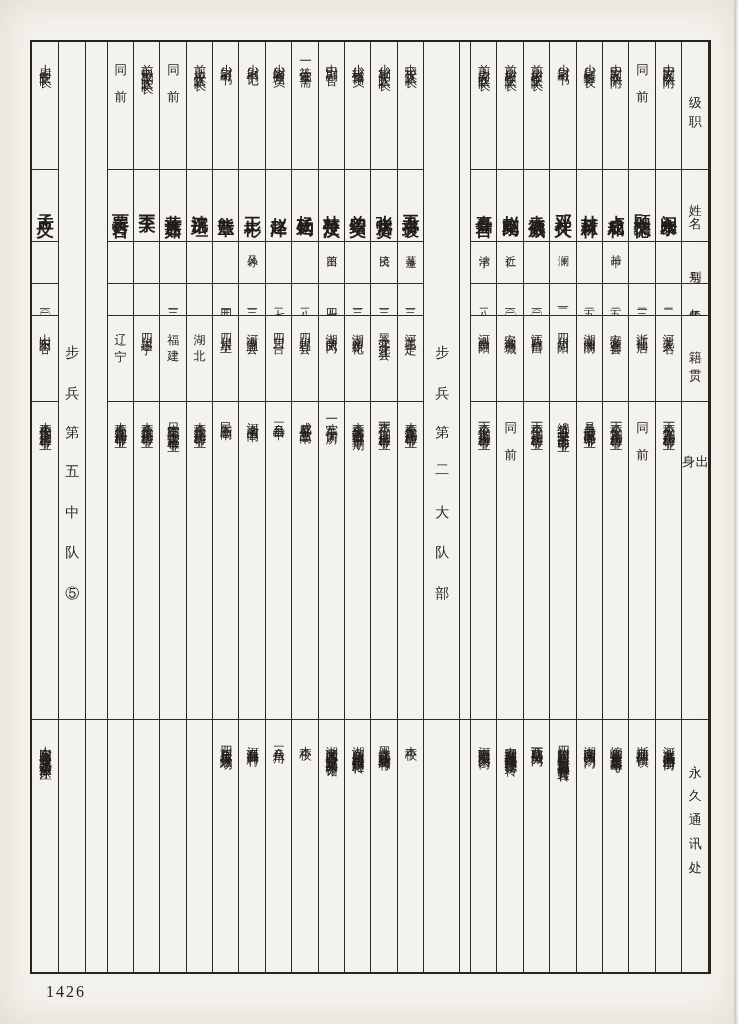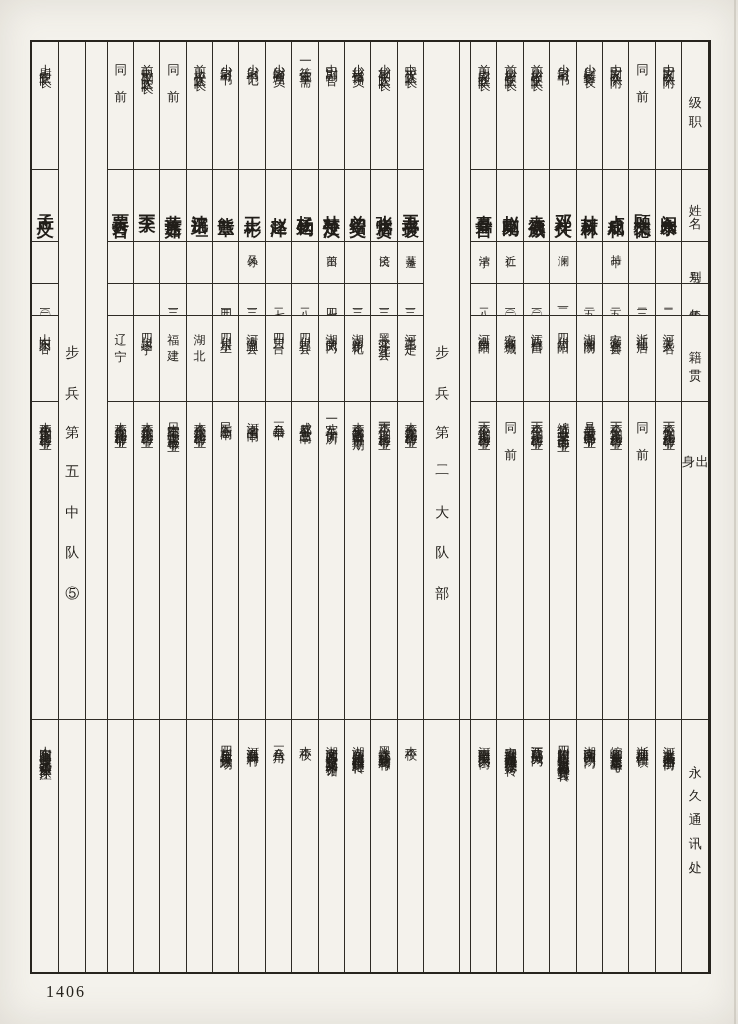--- a/index.html
+++ b/index.html
@@ -304,15 +304,15 @@
       <div class="col person">
         <div class="cell v r-rank rank-t">上尉中队长</div>
         <div class="cell v r-name name-t">孟广义</div>
         <div class="cell v r-alias alias-t"></div>
         <div class="cell v r-age age-t">三〇</div>
         <div class="cell v r-native native-t">山东阳谷</div>
         <div class="cell v r-edu edu-t">本校十四期步科毕业</div>
         <div class="cell v r-addr addr-t">山东省阳谷县城北定水镇东孟家庄</div>
       </div>
     </div>
-  <div class="page-number">1406</div>
+  <div class="page-number">1426</div>
   <div class="edge-right"></div>
 </div>
 
 </body></html>

